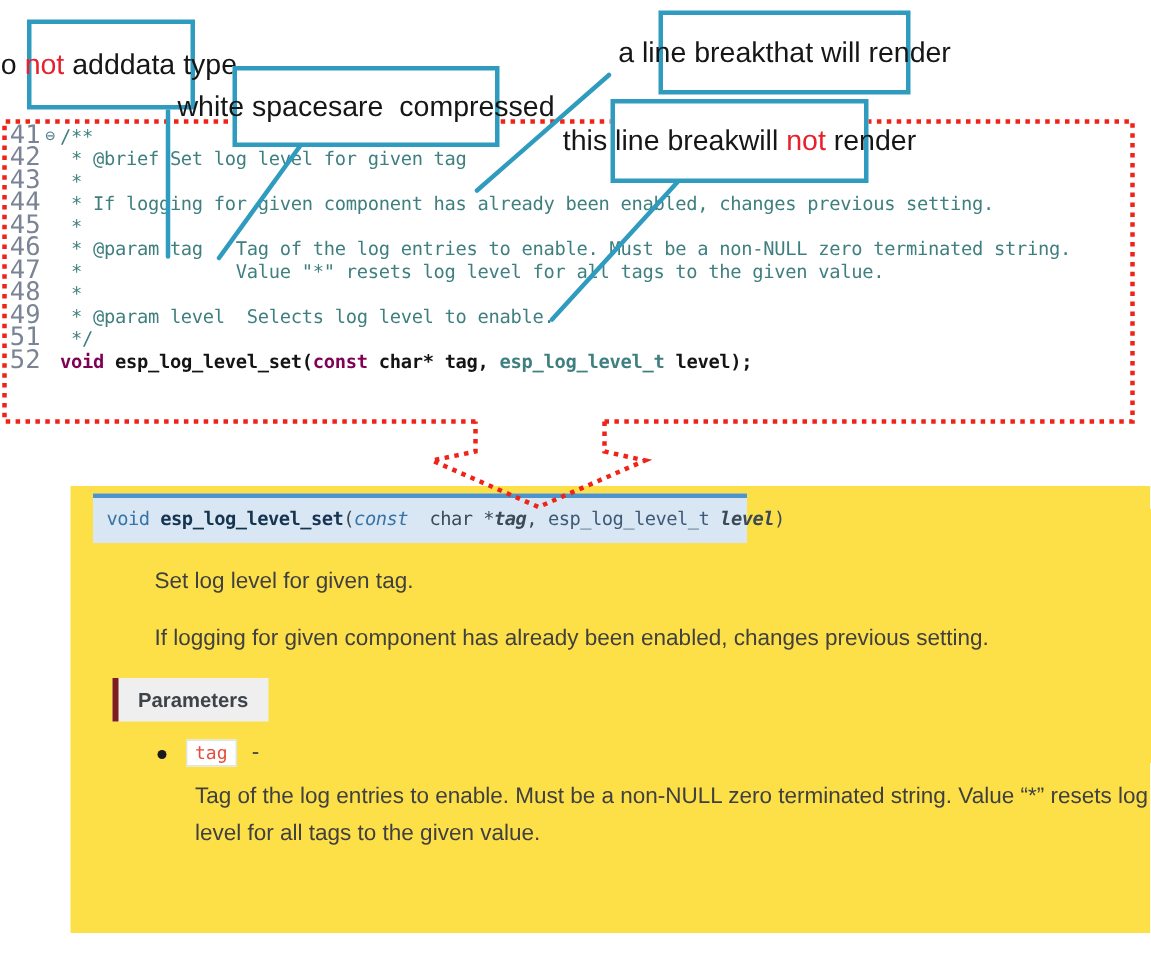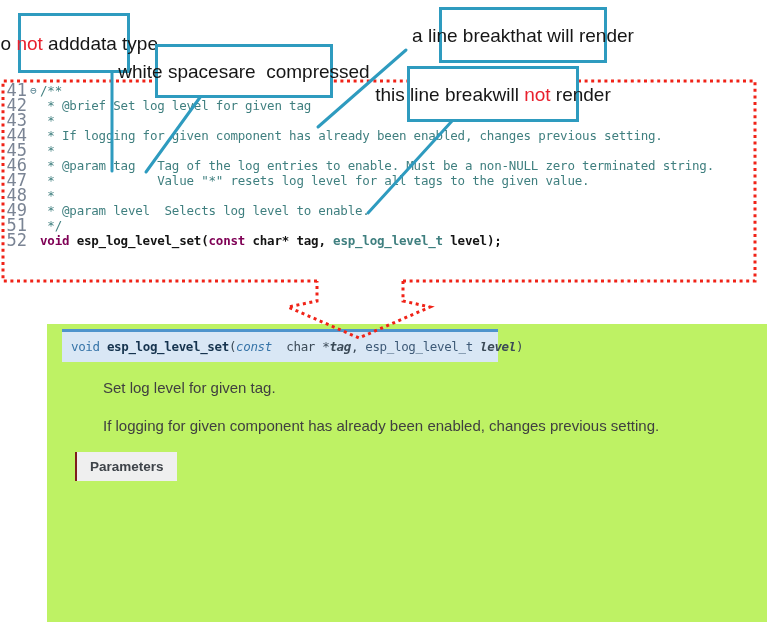--- a/index.html
+++ b/index.html
@@ -25,35 +25,35 @@
   .reddot{fill:none;stroke:#f02318;stroke-width:3;stroke-dasharray:3 3.6;}
   .teal-line{stroke:#2e9bbf;stroke-width:3;stroke-linecap:round;}
 
   
   .callout{position:absolute;box-sizing:border-box;background:#fff;border:3px solid #2e9bbf;
            display:flex;justify-content:center;align-items:center;}
   .cl{white-space:pre;font-size:19px;line-height:25px;color:#161616;text-align:center;}
   .cl .red{color:#e8202d;}
 
   
-  .docpanel{position:absolute;left:47px;top:324px;width:720px;height:298px;background:#bef264;
+  .docpanel{position:absolute;left:47px;top:324px;width:720px;height:298px;background:#fde047;
             color:#404040;}
   .sigbar{margin:5px 0 0 15px;width:436px;box-sizing:border-box;background:#d9e7f5;
           border-top:3px solid #4e94cc;padding:5px 9px 7px 9px;}
   .sig{font-family:"DejaVu Sans Mono",monospace;font-size:12.5px;letter-spacing:-0.35px;
        white-space:pre;}
   .sg-kt{color:#3674a8;}
   .sg-kti{color:#3674a8;font-style:italic;}
   .sg-nm{color:#16344f;font-weight:bold;}
   .sg-pn{color:#3b4a57;}
   .sg-pni{color:#3b4a57;font-style:italic;font-weight:bold;}
   .sg-lt{color:#3e5a77;}
   .brief{margin:17px 0 0 56px;font-size:15px;}
   .desc{margin:21px 0 0 56px;font-size:15px;}
-  .plabel{display:inline-block;margin:18px 0 0 28px;background:#efefef;border-left:2px solid #7f1d1d;
+  .plabel{display:inline-block;margin:18px 0 0 28px;background:#efefef;border-left:4px solid #7f1d1d;
           padding:7px 13px;font-size:13.5px;font-weight:bold;color:#3e4349;}
   .plist{margin-top:12px;}
   .pitem{position:relative;margin:12px 0 0 77px;}
   .bullet{position:absolute;left:-19px;top:7px;width:6px;height:6px;border-radius:50%;
           background:#1a1a1a;}
   .chip{display:inline-block;font-family:"DejaVu Sans Mono",monospace;font-size:12px;
         color:#e74c3c;background:#ffffff;border:1px solid #e1e4e5;padding:1px 5px;}
   .psep{font-size:15px;color:#404040;margin-left:6px;}
   .pdesc{margin:7px 0 0 6px;max-width:640px;font-size:15px;line-height:25px;color:#404040;}
 </style>
@@ -63,20 +63,21 @@
 <div class="stage">
 
   <div class="docpanel">
     <div class="sigbar">
       <code class="sig"><span class="sg-kt">void </span><span class="sg-nm">esp_log_level_set</span><span class="sg-pn">(</span><span class="sg-kti">const</span><span class="sg-pn">  char *</span><span class="sg-pni">tag</span><span class="sg-pn">, </span><span class="sg-lt">esp_log_level_t </span><span class="sg-pni">level</span><span class="sg-pn">)</span></code>
     </div>
     <div class="brief">Set log level for given tag.</div>
     <div class="desc">If logging for given component has already been enabled, changes previous setting.</div>
     <div><span class="plabel">Parameters</span></div>
     <div class="plist">
+        <div class="pitem"><span class="bullet"></span><code class="chip">tag</code><span class="psep"> -</span><div class="pdesc">Tag of the log entries to enable. Must be a non-NULL zero terminated string. Value “*” resets log level for all tags to the given value.</div></div>
       </div>
   </div>
 
   <div class="editor">
       <div class="ed-row"><span class="ln">41</span><span class="fold">⊖</span><span class="code"><span class="seg-c">/**</span></span></div>
       <div class="ed-row"><span class="ln">42</span><span class="fold"></span><span class="code"><span class="seg-c"> * @brief Set log level for given tag</span></span></div>
       <div class="ed-row"><span class="ln">43</span><span class="fold"></span><span class="code"><span class="seg-c"> *</span></span></div>
       <div class="ed-row"><span class="ln">44</span><span class="fold"></span><span class="code"><span class="seg-c"> * If logging for given component has already been enabled, changes previous setting.</span></span></div>
       <div class="ed-row"><span class="ln">45</span><span class="fold"></span><span class="code"><span class="seg-c"> *</span></span></div>
       <div class="ed-row"><span class="ln">46</span><span class="fold"></span><span class="code"><span class="seg-c"> * @param tag   Tag of the log entries to enable. Must be a non-NULL zero terminated string.</span></span></div>

